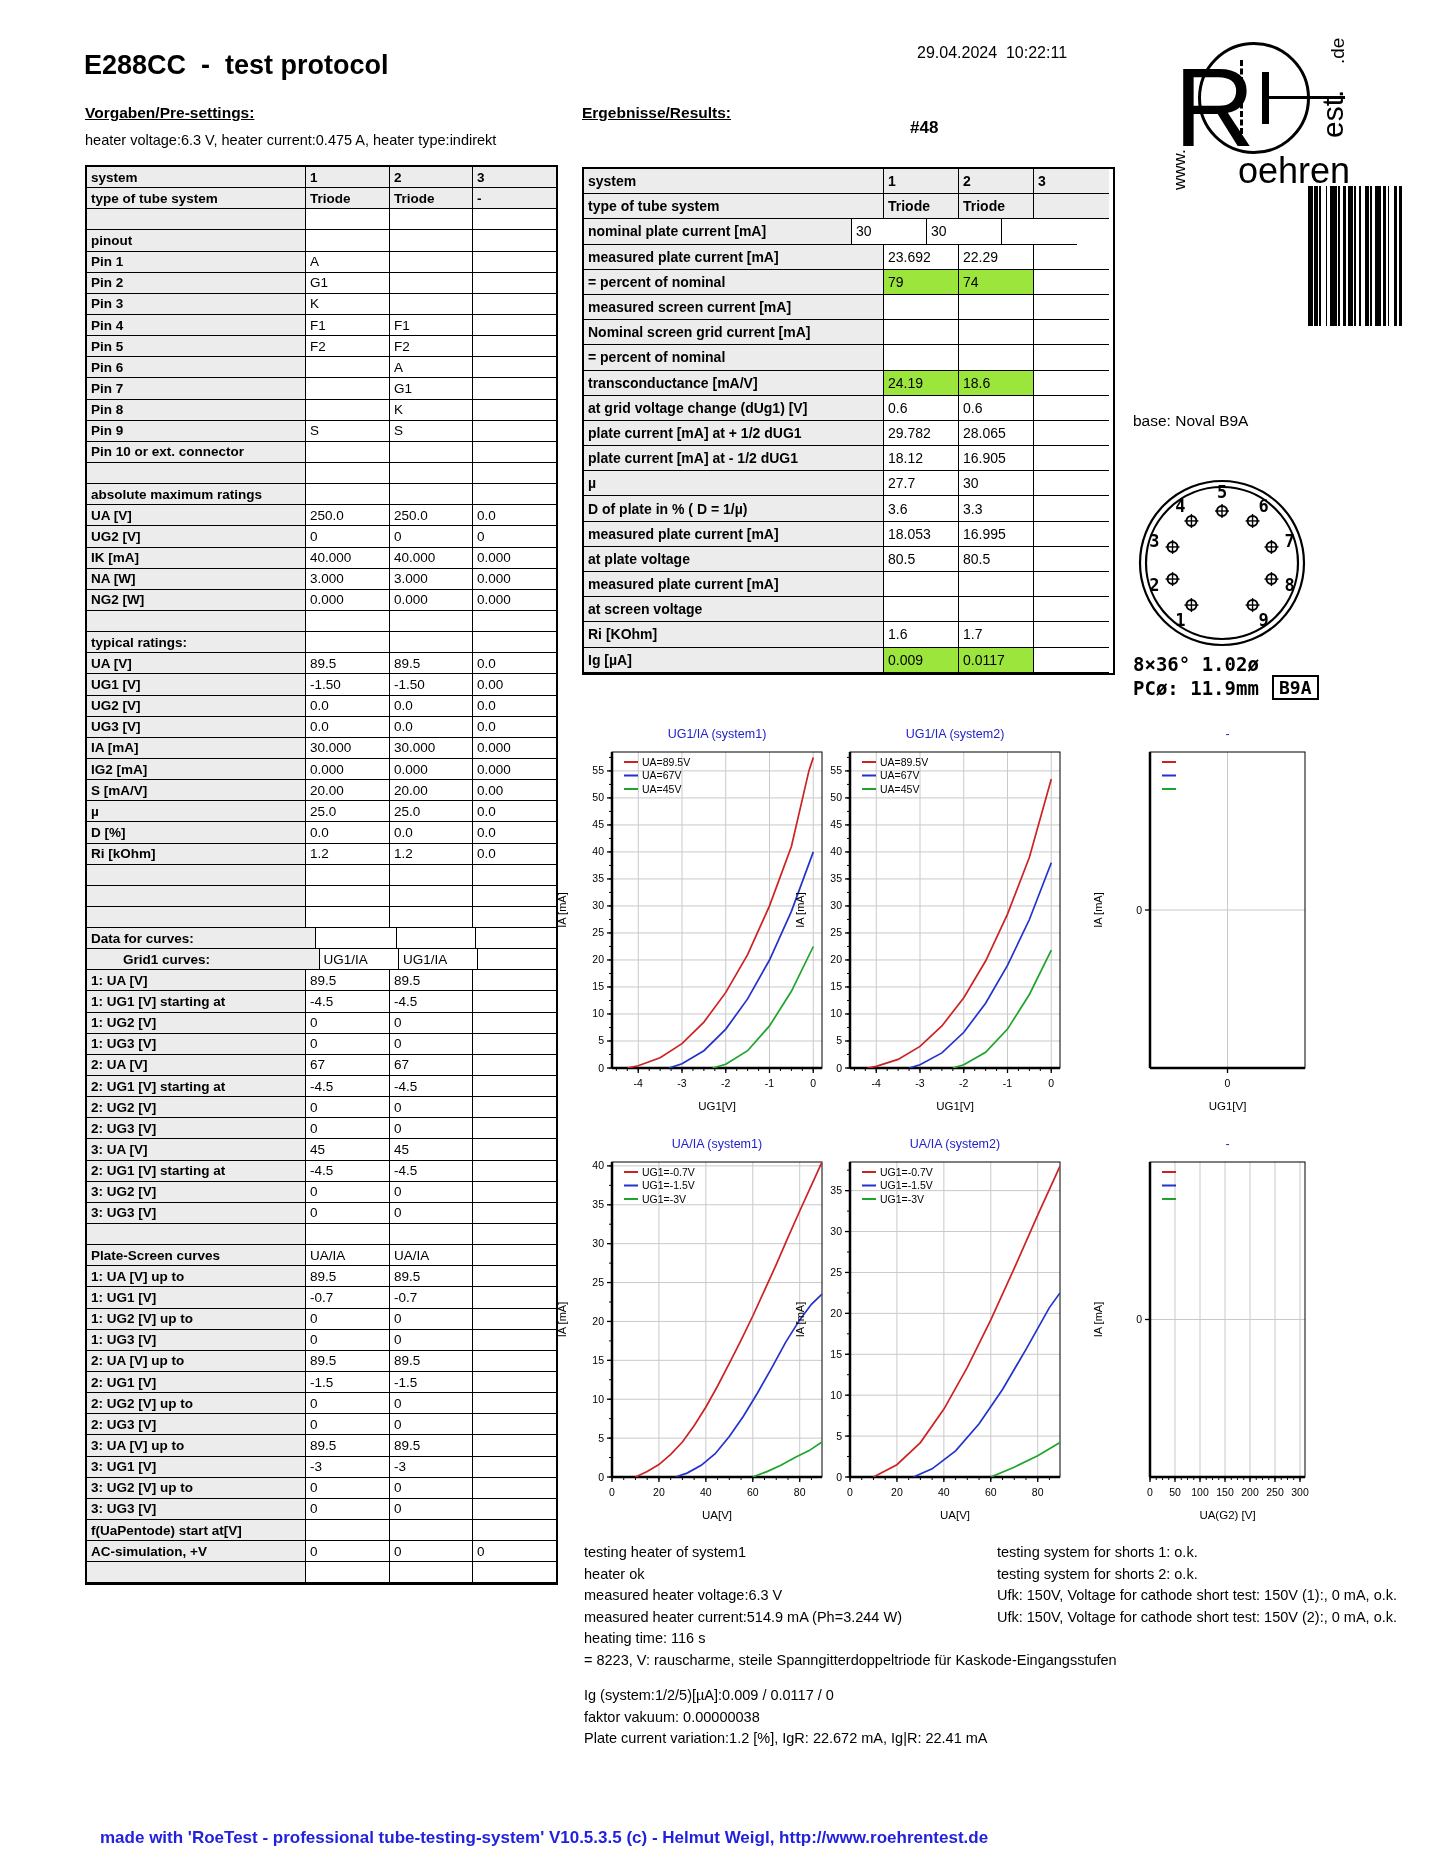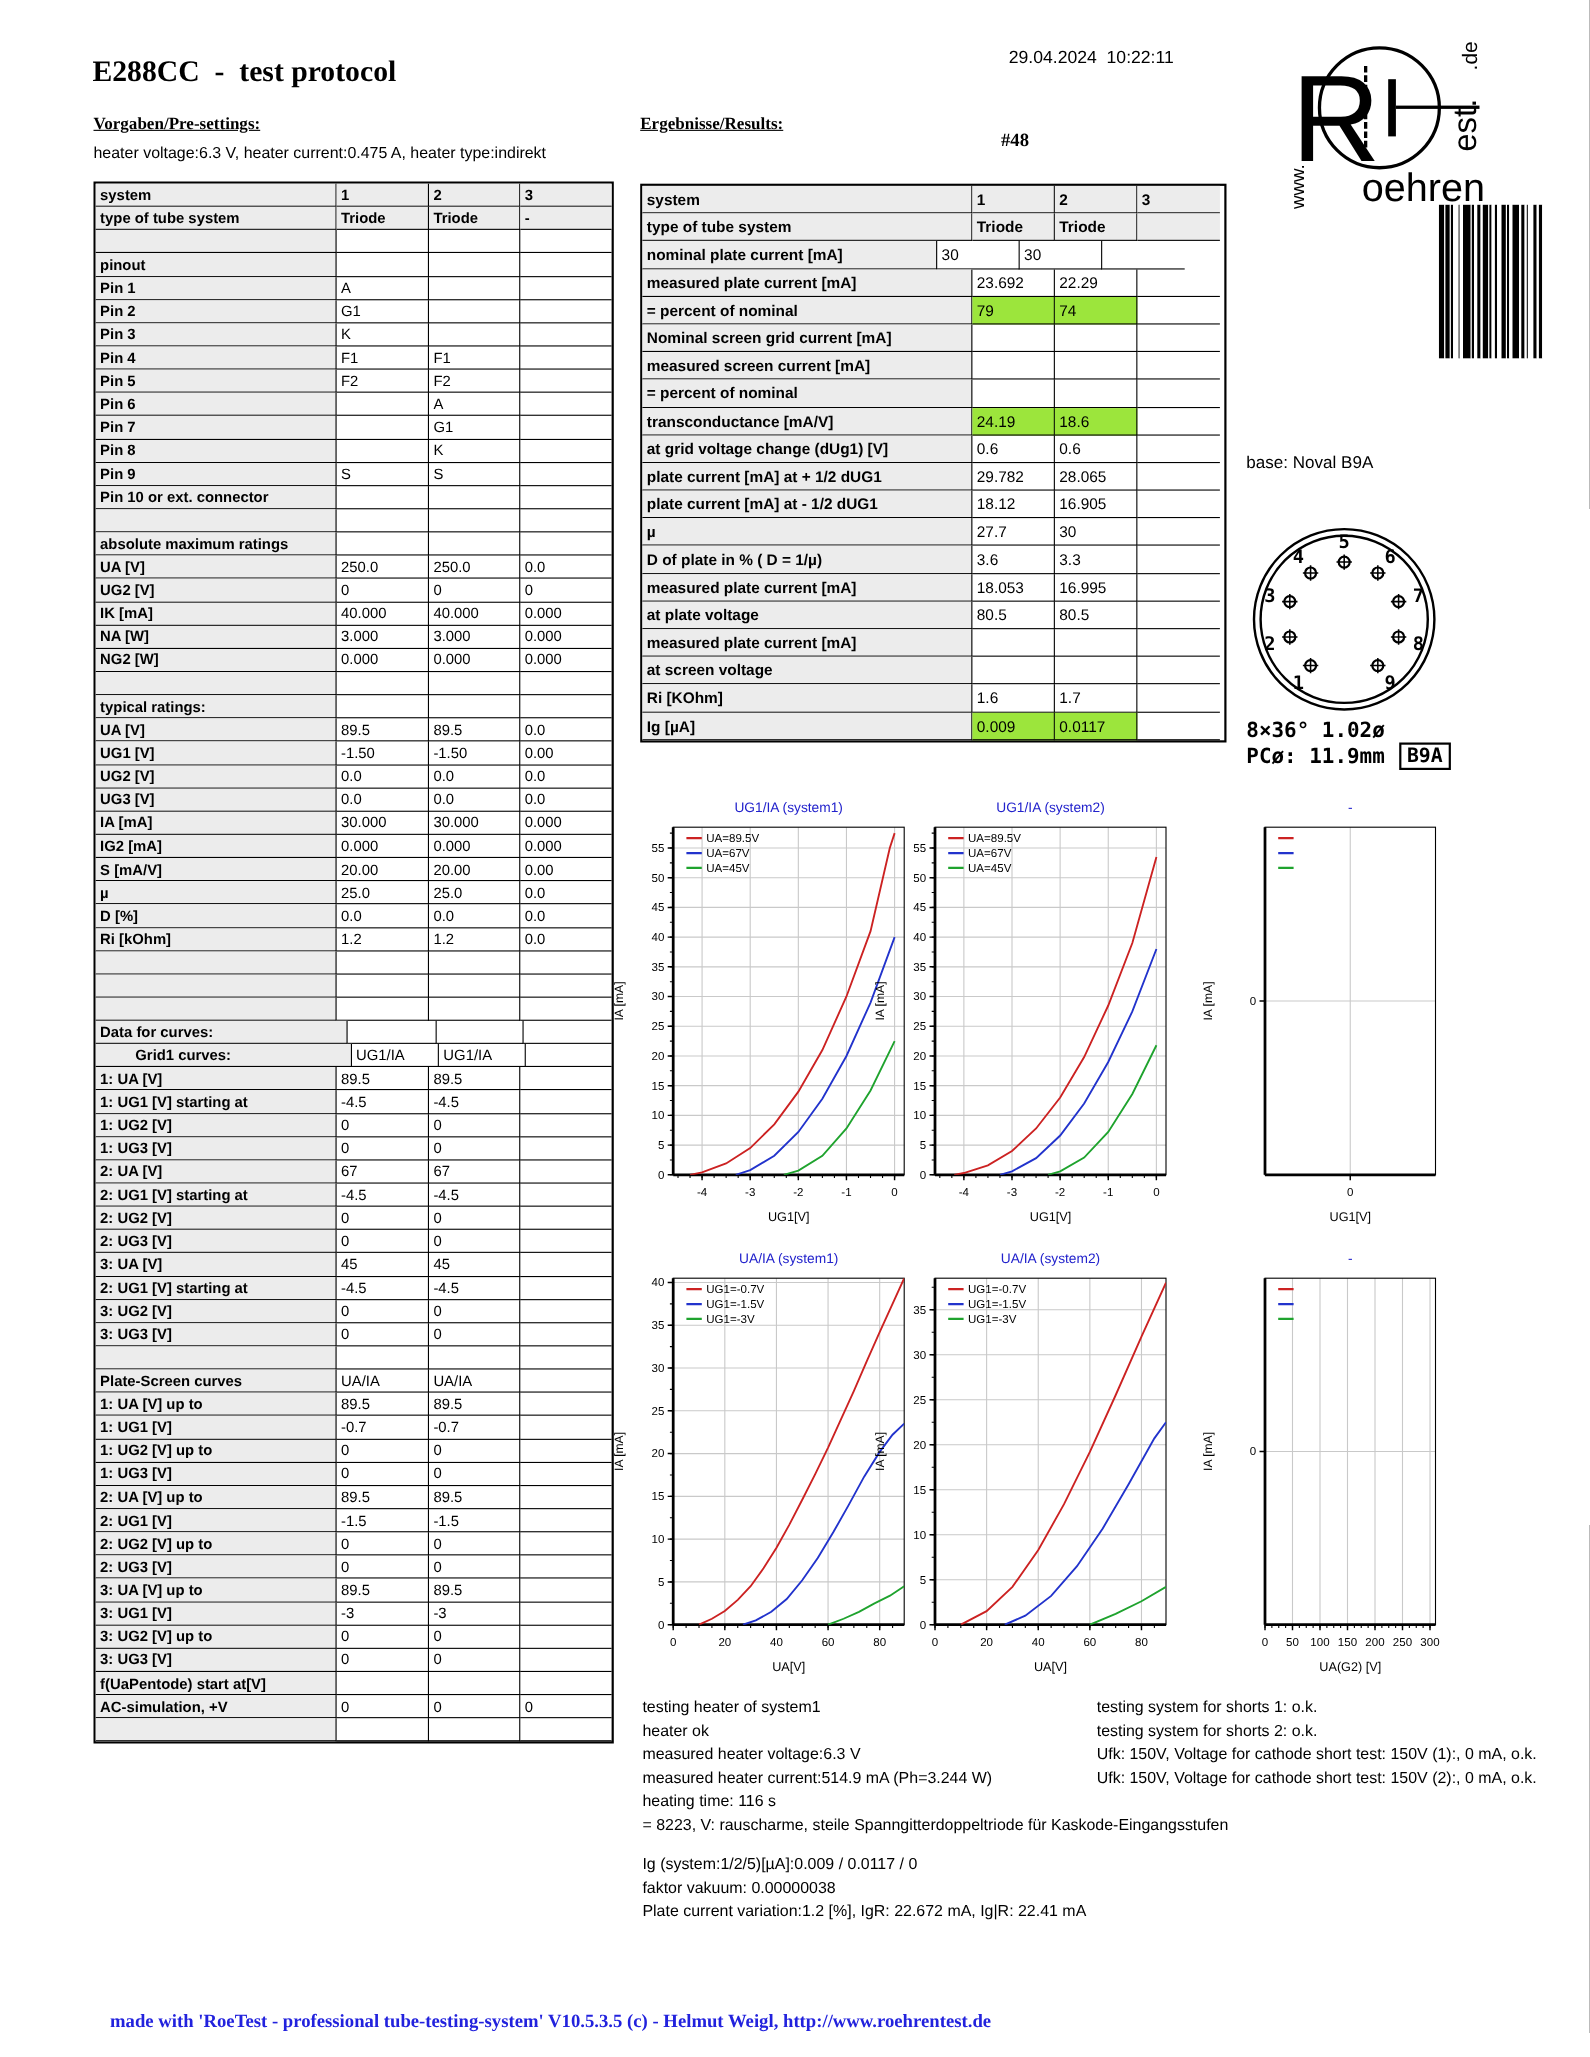--- a/index.html
+++ b/index.html
@@ -1,19 +1,19 @@
 <!DOCTYPE html>
 <html><head>
 <meta charset="utf-8">
 <style>
   html,body{margin:0;padding:0;background:#888;}
   .page{position:relative;width:1445px;height:1870px;background:#fff;overflow:hidden;
         font-family:"Liberation Sans",sans-serif;color:#000;}
   .abs{position:absolute;}
-  .b{font-weight:bold;font-family:Liberation Serif, serif;}
+  .b{font-weight:bold;}
   .u{text-decoration:underline;}
   .pre{white-space:pre;}
   
   .tbl{position:absolute;border:2px solid #000;background:#fff;}
   .tr{display:flex;}
   .lt .tr{height:21.15px;}
   .rt .tr{height:25.2px;}
   .td{border-right:1px solid #000;border-bottom:1px solid #000;box-sizing:border-box;
       padding:0 4px;overflow:hidden;white-space:nowrap;display:flex;align-items:center;}
   .td:last-child{border-right:none;}
@@ -537,27 +537,27 @@
         <div class="td" style="width: 75px;">22.29</div>
         <div class="td" style="width: 75px;"></div>
       </div>
       <div class="tr">
         <div class="td lbl" style="width: 300px;">= percent of nominal</div>
         <div class="td green" style="width: 75px;">79</div>
         <div class="td green" style="width: 75px;">74</div>
         <div class="td" style="width: 75px;"></div>
       </div>
       <div class="tr">
+        <div class="td lbl" style="width: 300px;">measured screen current [mA]</div>
+        <div class="td" style="width: 75px;"></div>
+        <div class="td" style="width: 75px;"></div>
+        <div class="td" style="width: 75px;"></div>
+      </div>
+      <div class="tr">
         <div class="td lbl" style="width: 300px;">Nominal screen grid current [mA]</div>
-        <div class="td" style="width: 75px;"></div>
-        <div class="td" style="width: 75px;"></div>
-        <div class="td" style="width: 75px;"></div>
-      </div>
-      <div class="tr">
-        <div class="td lbl" style="width: 300px;">measured screen current [mA]</div>
         <div class="td" style="width: 75px;"></div>
         <div class="td" style="width: 75px;"></div>
         <div class="td" style="width: 75px;"></div>
       </div>
       <div class="tr">
         <div class="td lbl" style="width: 300px;">= percent of nominal</div>
         <div class="td" style="width: 75px;"></div>
         <div class="td" style="width: 75px;"></div>
         <div class="td" style="width: 75px;"></div>
       </div>

